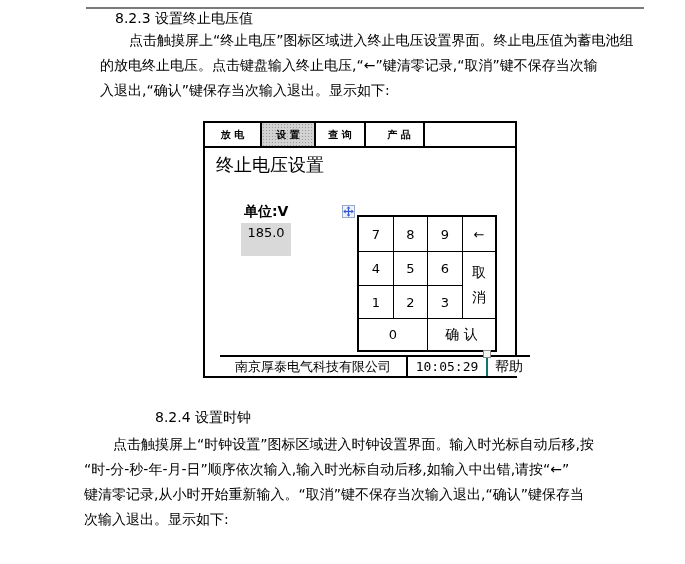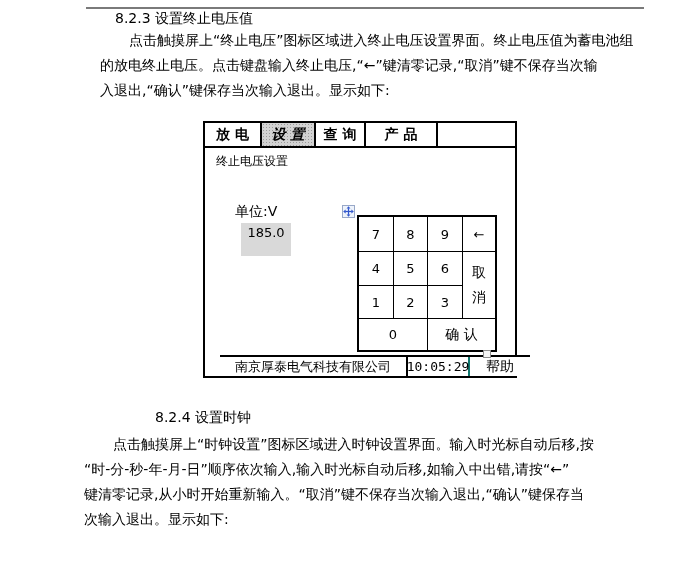--- a/index.html
+++ b/index.html
@@ -19,34 +19,33 @@
   .para { position:absolute; left:84px; width:572px; font-size:14px; }
   .para .line { height:25px; line-height:25px; white-space:nowrap; }
   .para .line.indent { padding-left:29px; }
   .p823 { top:28px;margin-left:16px; }
   .p824 { top:432px; }
 
   
   .panel { position:absolute; left:203px; top:121px; width:314px; height:257px;
            border:2px solid #000; background:#fff; }
   .tabbar { display:flex; height:25px; border-bottom:2px solid #000; }
-  .tab { border-right:2px solid #000; font-weight:bold; font-size:14px;
+  .tab { border-right:2px solid #000; font-weight:bold; font-size:10px;
          display:flex; align-items:center; justify-content:center; white-space:pre; }
-  .tab.t1 { width:57px; } .tab.t2 { width:54px; } .tab.t3 { width:50px; } .tab.t4 { width:72px; }
+  .tab.t1 { width:57px; } .tab.t2 { width:54px; } .tab.t3 { width:50px; } .tab.t4 { width:50px;margin-left:9px; }
   .tab.active {
     background-color:#d2d2d2;
     background-image:radial-gradient(#9a9a9a 0.9px, transparent 0.9px);
     background-size:3px 3px;
-    font-style:italic;
   }
   .tab-spacer { flex:1; }
 
   .content { position:relative; height:207px; }
-  .panel-title { position:absolute; left:11px; top:5px; font-size:12px; white-space:nowrap; }
-  .unit-label { position:absolute; left:30px; top:55px; font-size:14px; white-space:nowrap; }
+  .panel-title { position:absolute; left:11px; top:5px; font-size:18px; white-space:nowrap; }
+  .unit-label { position:absolute; left:39px; top:55px; font-size:14px; white-space:nowrap;font-weight:bold; }
   .value-box { position:absolute; left:36px; top:75px; width:50px; height:33px;
                background:#d9d9d9; font-size:13px; text-align:center; line-height:20px; }
   .move-handle { position:absolute; left:137px; top:55px; width:13px; height:13px; }
 
   .keypad { position:absolute; left:152px; top:67px; width:140px; height:137px;
             border:2px solid #000; display:grid;
             grid-template-columns:34px 34px 35px 1fr;
             grid-template-rows:34px 34px 33px 1fr; background:#fff; }
   .key { display:flex; align-items:center; justify-content:center;
          font-size:13px; border-left:1px solid #000; border-top:1px solid #000; }
@@ -54,21 +53,21 @@
   .key.bt0 { border-top:none; } .key.bl0 { border-left:none; }
   .key.k-back { grid-row:1; grid-column:4; }
   .key.k-cancel { grid-row:2 / span 2; grid-column:4; flex-direction:column; gap:7px; }
   .key.k-zero { grid-row:4; grid-column:1 / span 2; }
   .key.k-confirm { grid-row:4; grid-column:3 / span 2; white-space:pre; }
 
   .statusbar { position:absolute; left:15px; bottom:0; width:100%; height:21px;
                border-top:2px solid #000; display:flex; background:#fff; }
   .sb-cell { display:flex; align-items:center; justify-content:center; white-space:nowrap; }
   .sb-company { width:188px; border-right:2px solid #000; font-size:13px; }
-  .sb-time { width:62px; border-right:2px solid #0f766e;
+  .sb-time { width:80px; border-right:2px solid #0f766e;
              font-family:"DejaVu Sans Mono","Liberation Mono",monospace; font-size:13px; }
   .sb-help { flex:1; font-size:14px; }
 
   .resize-handle { position:absolute; left:483px; top:350px; width:8px; height:8px;
                    border:1px solid #8c8c8c; background:#f4f4f4; z-index:5; }
 </style>
 </head>
 <body>
 
 <div class="page">

